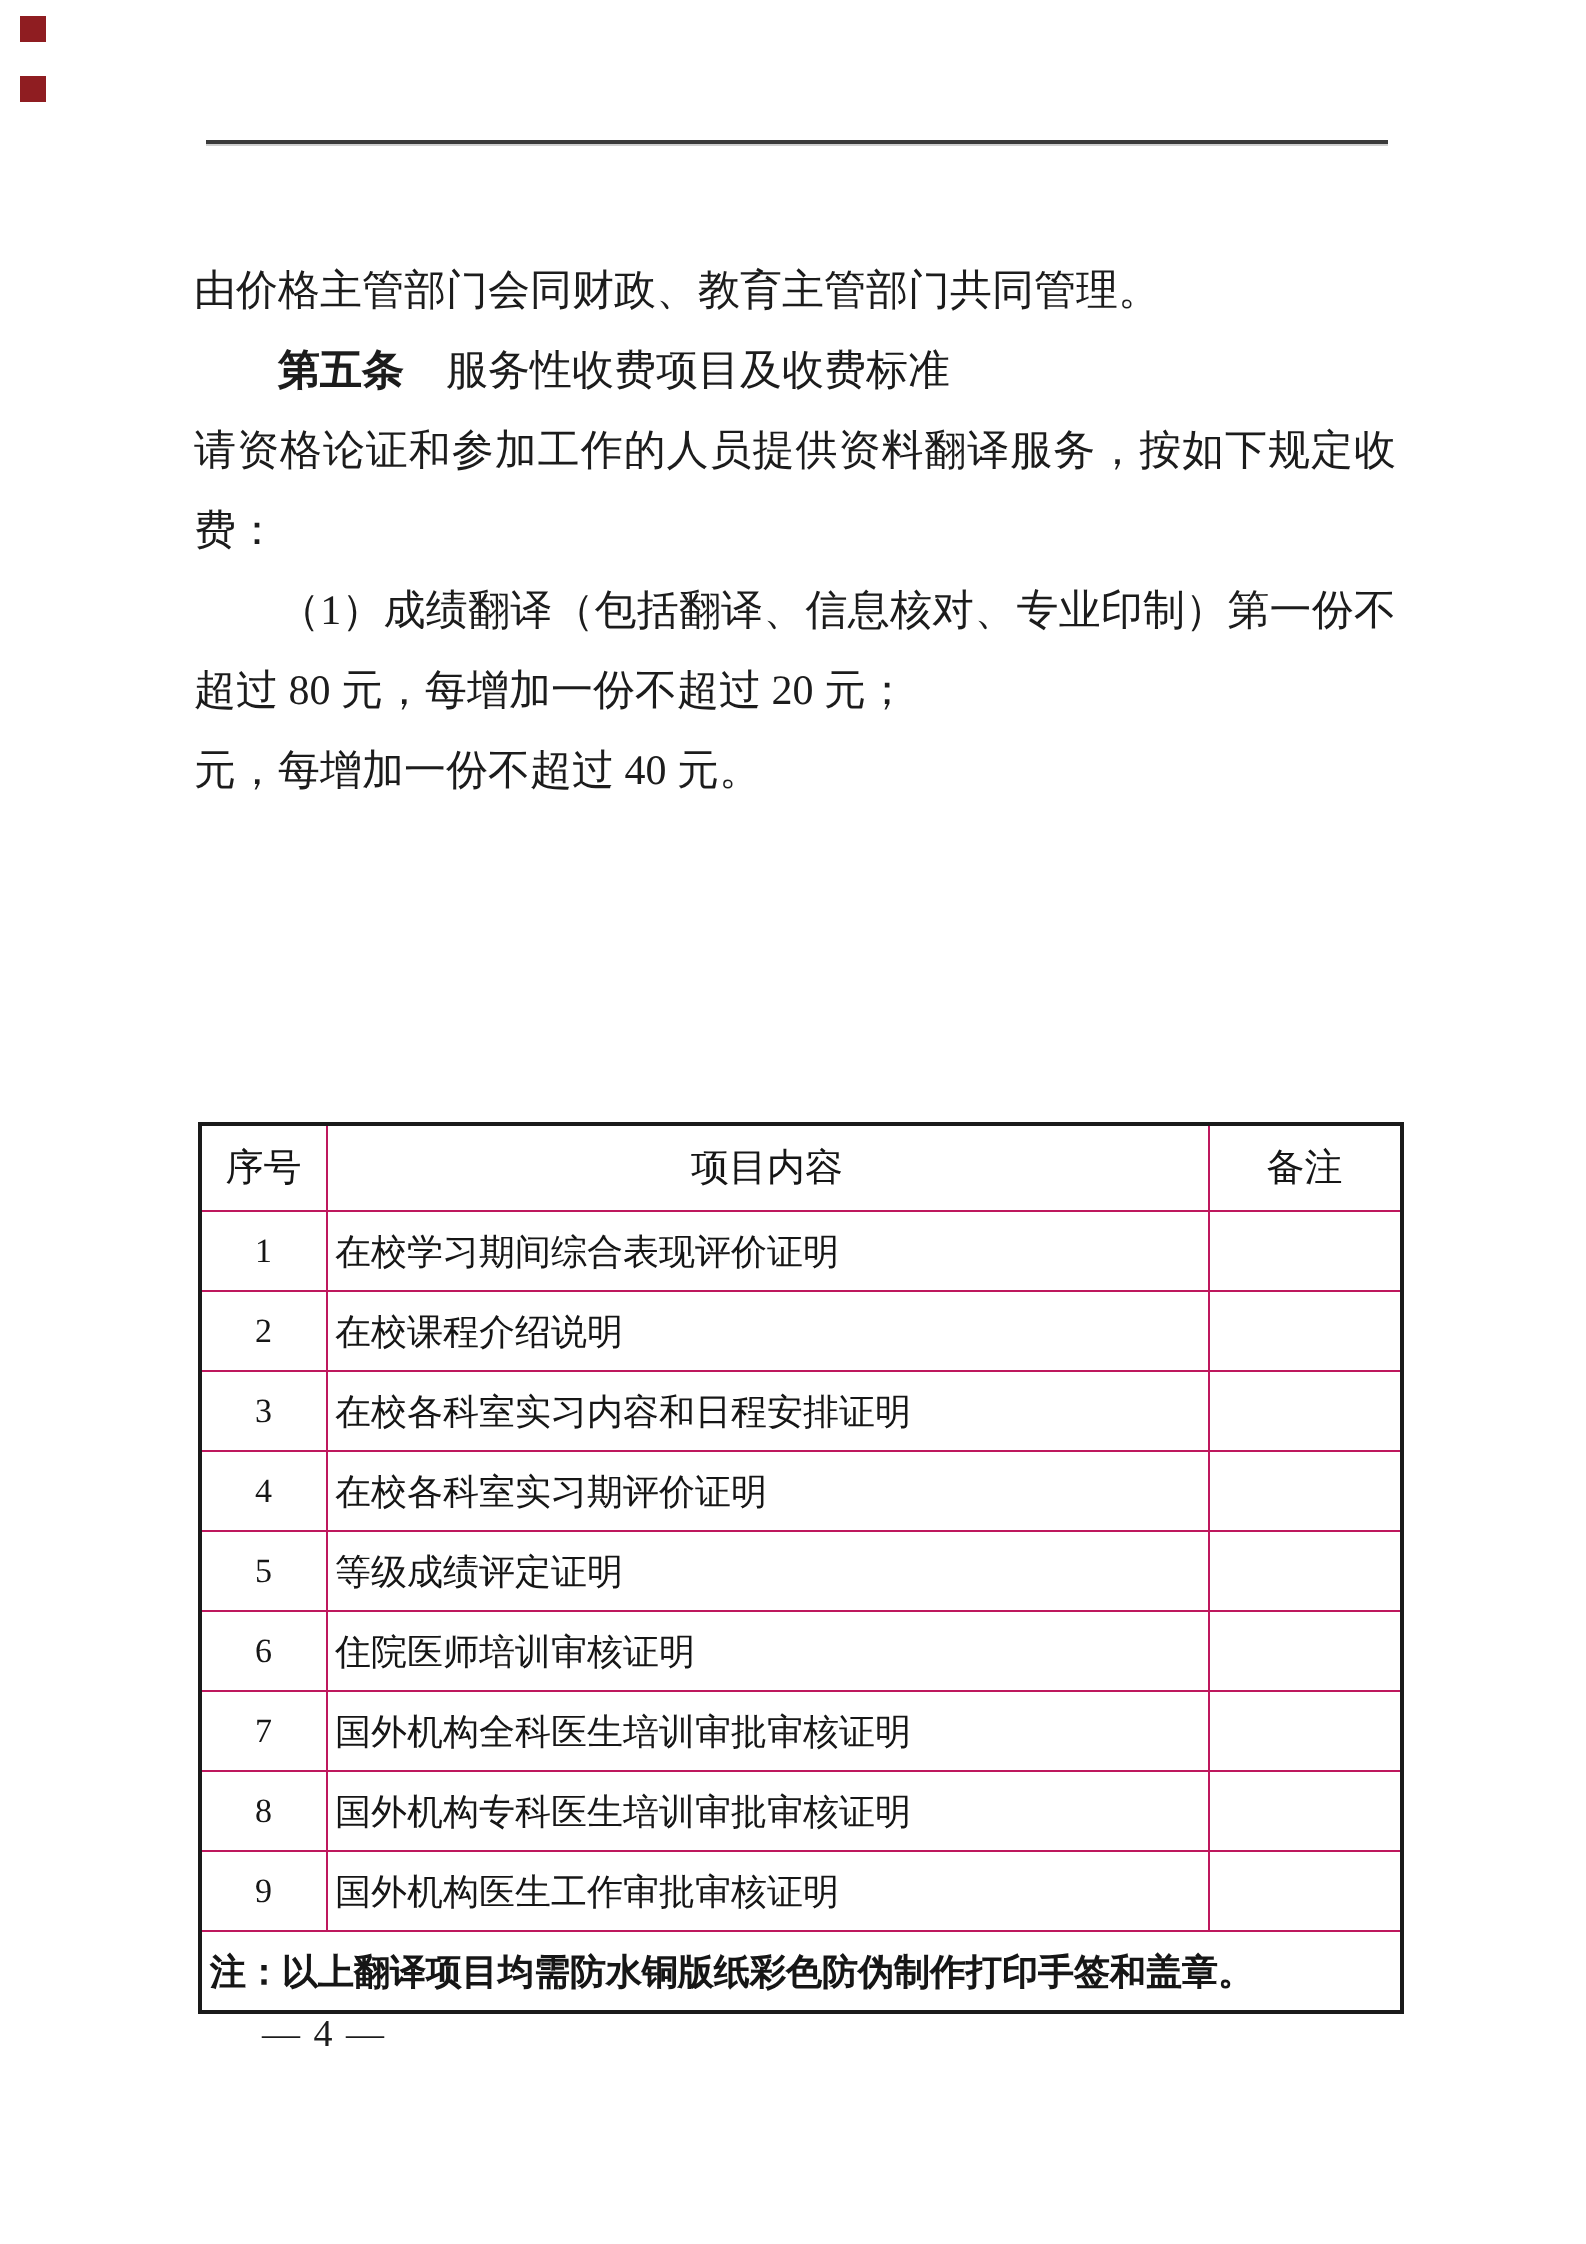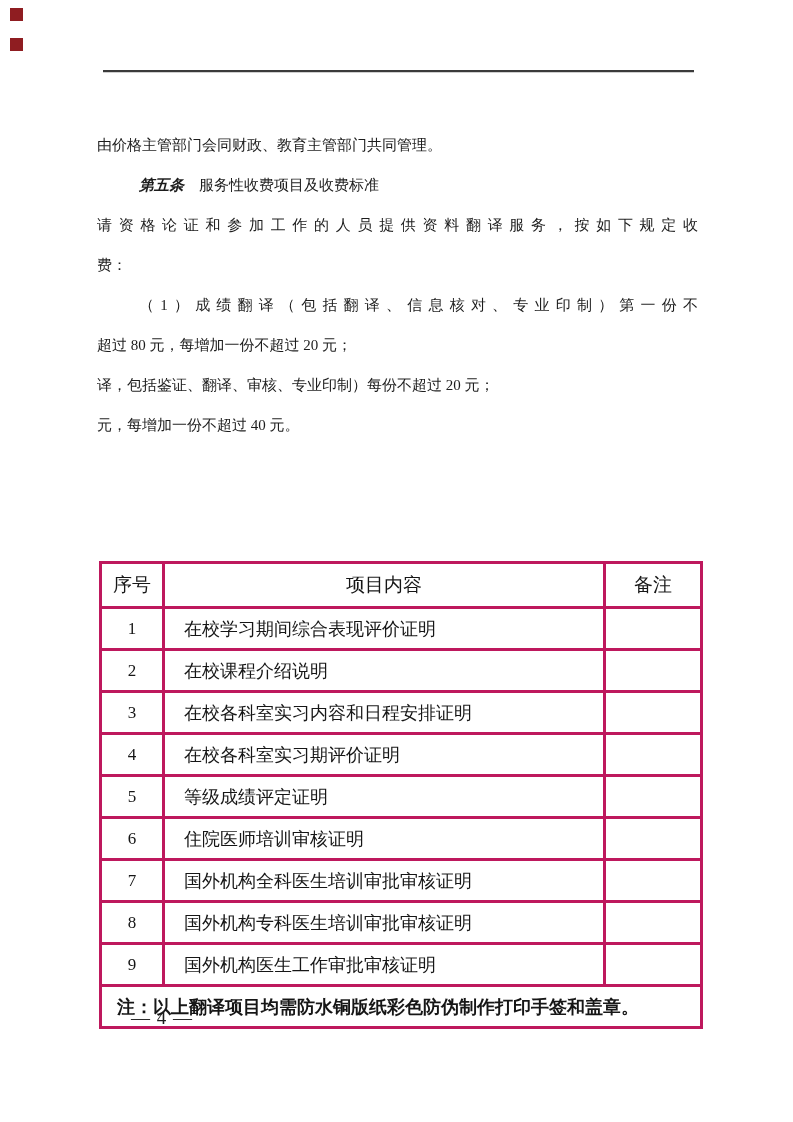--- a/index.html
+++ b/index.html
@@ -10,48 +10,48 @@
   }
   .red-mark{position:absolute;left:10px;width:13px;height:13px;background:#8f1d21;}
   #red-mark-1{top:8px;}
   #red-mark-2{top:38px;}
   .header-rule{
     position:absolute;left:103px;top:70px;width:591px;height:2px;
     background:#3a3a3a;border-bottom:1px solid #cfcfcf;
   }
   .paragraphs{position:absolute;left:97px;top:125px;width:601px;}
   .line{
-    font-size:15px;height:40px;line-height:40px;
+    font-size:21px;height:40px;line-height:40px;
     white-space:pre-wrap;text-align:left;
   }
   .line.indent{padding-left:42px;}
   .line.fill{text-align:justify;text-align-last:justify;}
-  .line b{font-weight:bold;font-style:italic;}
+  .line b{font-weight:bold;}
   table.fee-table{
     position:absolute;left:99px;top:561px;width:601px;
     border-collapse:collapse;table-layout:fixed;
     font-size:18px;color:#161616;
   }
   table.fee-table col.c-no{width:63px;}
   table.fee-table col.c-item{width:441px;}
   table.fee-table col.c-remark{width:97px;}
   table.fee-table th, table.fee-table td{
-    border:3px solid #be185d;overflow:hidden;
+    border:1px solid #be185d;overflow:hidden;
   }
   table.fee-table{border:2px solid #1a1a1a;}
   table.fee-table thead th{
     height:40px;font-weight:normal;font-size:19px;text-align:center;
     vertical-align:middle;
   }
   table.fee-table tbody td{height:37px;vertical-align:middle;}
   td.cell-no{text-align:center;font-size:17px;}
-  td.cell-item{text-align:left;padding-left:19px;}
+  td.cell-item{text-align:left;padding-left:4px;}
   td.cell-remark{}
   tr.note-row td{
-    height:31px;font-weight:bold;font-size:18px;padding-left:15px;
+    height:31px;font-weight:bold;font-size:18px;padding-left:4px;
     vertical-align:middle;
   }
   .page-number{
     position:absolute;left:131px;top:1004px;height:28px;line-height:28px;
     font-size:19px;letter-spacing:1px;
   }
 </style>
 </head>
 <body>
 
@@ -60,21 +60,20 @@
 
 <div class="header-rule"></div>
 
 <div class="paragraphs" id="paragraphs">
     <div class="line">由价格主管部门会同财政、教育主管部门共同管理。</div>
     <div class="line indent"><b>第五条</b>　服务性收费项目及收费标准</div>
     <div class="line fill">请资格论证和参加工作的人员提供资料翻译服务，按如下规定收</div>
     <div class="line">费：</div>
     <div class="line indent fill">（1）成绩翻译（包括翻译、信息核对、专业印制）第一份不</div>
     <div class="line">超过 80 元，每增加一份不超过 20 元；</div>
-    <div class="line">译，包括鉴证、翻译、审核、专业印制）每份不超过 20 元；</div>
     <div class="line">元，每增加一份不超过 40 元。</div>
   </div>
 
 <table class="fee-table">
   <colgroup>
     <col class="c-no">
       <col class="c-item">
       <col class="c-remark">
   </colgroup>
   <thead>

